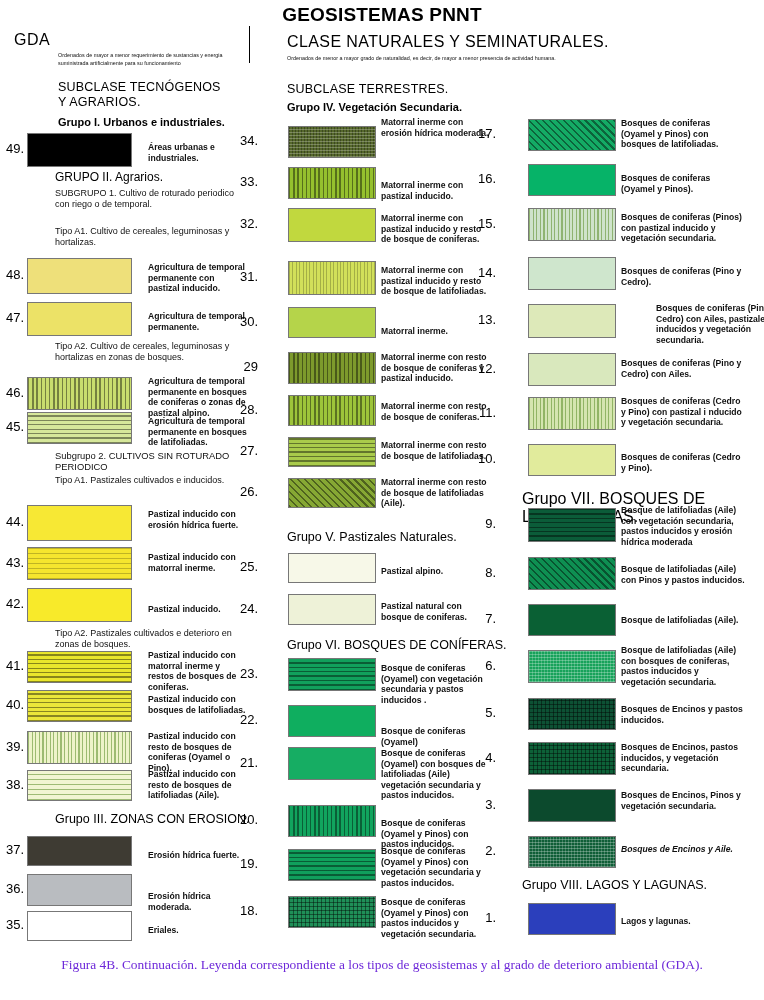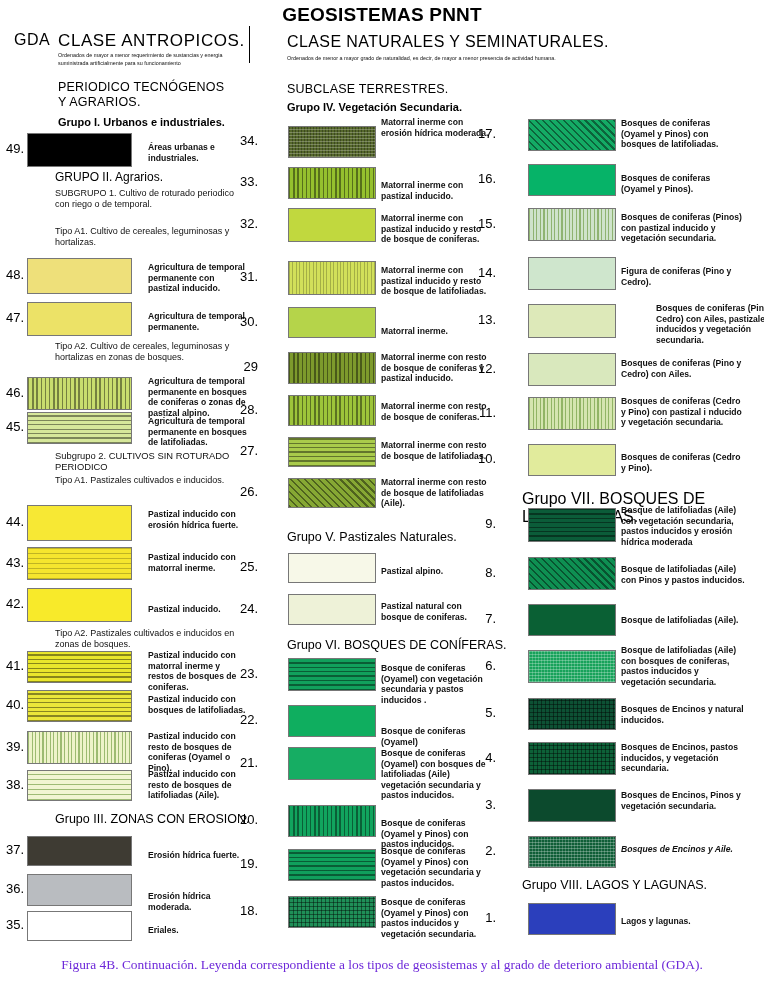--- a/index.html
+++ b/index.html
@@ -55,24 +55,23 @@
   }
 </style>
 </head>
 <body>
 
 <div class="page">
 
   <div class="main-title">GEOSISTEMAS PNNT</div>
 
   <div class="gda-label">GDA</div>
-  <div class="col-head head-left">CLASE  ANTROPICOS.</div>
   <div class="sub-note note-left">Ordenados de mayor a menor requerimiento de sustancias y energia suministrada artificialmente para su funcionamiento</div>
   <div class="subclass sc-left">
-    <div>PERIODICO TECNÓGENOS</div>
+    <div>SUBCLASE TECNÓGENOS</div>
     <div>Y AGRARIOS.</div>
   </div>
   <div class="grp" style="left:58px;top:116px;">Grupo I. Urbanos e industriales.</div>
 
   <div class="col-head head-right">CLASE  NATURALES Y SEMINATURALES.</div>
   <div class="sub-note note-right">Ordenados de menor a mayor grado de naturalidad, es decir, de mayor a menor presencia de actividad humana.</div>
   <div class="subclass sc-right">SUBCLASE TERRESTRES.</div>
   <div class="grp" style="left:287px;top:101px;text-align:center;">Grupo IV. Vegetación Secundaria.</div>
 
   <div class="divider" style="left:249px;top:26px;height:37px;"></div>
@@ -118,21 +117,21 @@
       <div class="row">
         <div class="num" style="left: -6px; top: 554.5px;">43.</div>
         <div class="sw" style="left: 27px; top: 547px; width: 105px; height: 33px; background: repeating-linear-gradient(0deg, rgba(0, 0, 0, 0.22) 0px, rgba(0, 0, 0, 0.22) 1px, transparent 1px, transparent 5px), rgb(245, 229, 46);"></div>
         <div class="txt b" style="left: 148px; width: 100px; top: 552px;">Pastizal inducido con matorral inerme.</div>
       </div>
       <div class="row">
         <div class="num" style="left: -6px; top: 596px;">42.</div>
         <div class="sw" style="left: 27px; top: 588px; width: 105px; height: 34px; background: rgb(248, 234, 42);"></div>
         <div class="txt b" style="left: 148px; width: 100px; top: 604px;">Pastizal inducido.</div>
       </div>
-      <div class="txt" style="left: 55px; top: 628px; width: 195px; font-size: 9px; line-height: 11px;">Tipo A2. Pastizales cultivados e inducidos  en zonas de bosques.</div>
+      <div class="txt" style="left: 55px; top: 628px; width: 195px; font-size: 9px; line-height: 11px;">Tipo A2. Pastizales cultivados e deterioro  en zonas de bosques.</div>
       <div class="row">
         <div class="num" style="left: -6px; top: 658px;">41.</div>
         <div class="sw" style="left: 27px; top: 651px; width: 105px; height: 32px; background: repeating-linear-gradient(0deg, rgba(0, 0, 0, 0.42) 0px, rgba(0, 0, 0, 0.42) 1.3px, transparent 1.3px, transparent 4.4px), rgb(233, 230, 44);"></div>
         <div class="txt b" style="left: 148px; width: 100px; top: 650px;">Pastizal inducido con matorral inerme y restos de bosques de coniferas.</div>
       </div>
       <div class="row">
         <div class="num" style="left: -6px; top: 697px;">40.</div>
         <div class="sw" style="left: 27px; top: 690px; width: 105px; height: 32px; background: repeating-linear-gradient(0deg, rgba(0, 0, 0, 0.42) 0px, rgba(0, 0, 0, 0.42) 1.3px, transparent 1.3px, transparent 4.4px), rgb(235, 230, 58);"></div>
         <div class="txt b" style="left: 148px; width: 100px; top: 694px;">Pastizal inducido con bosques de latifoliadas.</div>
       </div>
@@ -266,21 +265,21 @@
         <div class="txt b" style="left: 621px; width: 125px; top: 173px;">Bosques de coniferas (Oyamel y Pinos).</div>
       </div>
       <div class="row">
         <div class="num" style="left: 466px; top: 215.5px;">15.</div>
         <div class="sw" style="left: 528px; top: 208px; width: 88px; height: 33px; background: repeating-linear-gradient(90deg, rgba(90, 140, 40, 0.55) 0px, rgba(90, 140, 40, 0.55) 1.2px, transparent 1.2px, transparent 3.6px), rgb(207, 227, 203);"></div>
         <div class="txt b" style="left: 621px; width: 125px; top: 212px;">Bosques de coniferas (Pinos) con pastizal inducido y vegetación secundaria.</div>
       </div>
       <div class="row">
         <div class="num" style="left: 466px; top: 264.5px;">14.</div>
         <div class="sw" style="left: 528px; top: 257px; width: 88px; height: 33px; background: rgb(207, 230, 205);"></div>
-        <div class="txt b" style="left: 621px; width: 125px; top: 266px;">Figura de coniferas (Pino y Cedro).</div>
+        <div class="txt b" style="left: 621px; width: 125px; top: 266px;">Bosques de coniferas (Pino y Cedro).</div>
       </div>
       <div class="row">
         <div class="num" style="left: 466px; top: 312px;">13.</div>
         <div class="sw" style="left: 528px; top: 304px; width: 88px; height: 34px; background: rgb(221, 233, 185);"></div>
         <div class="txt b" style="left: 656px; width: 125px; top: 303px;">Bosques de coniferas (Pino y Cedro) con Ailes, pastizales inducidos y vegetación secundaria.</div>
       </div>
       <div class="row">
         <div class="num" style="left: 466px; top: 360.5px;">12.</div>
         <div class="sw" style="left: 528px; top: 353px; width: 88px; height: 33px; background: rgb(217, 232, 189);"></div>
         <div class="txt b" style="left: 621px; width: 125px; top: 358px;">Bosques de coniferas (Pino y Cedro) con Ailes.</div>
@@ -312,21 +311,21 @@
         <div class="txt b" style="left: 621px; width: 125px; top: 615px;">Bosque de latifoliadas (Aile).</div>
       </div>
       <div class="row">
         <div class="num" style="left: 466px; top: 657.5px;">6.</div>
         <div class="sw" style="left: 528px; top: 650px; width: 88px; height: 33px; background: repeating-linear-gradient(0deg, rgba(255, 255, 255, 0.28) 0px, rgba(255, 255, 255, 0.28) 1px, transparent 1px, transparent 3px), repeating-linear-gradient(90deg, rgba(255, 255, 255, 0.2) 0px, rgba(255, 255, 255, 0.2) 1px, transparent 1px, transparent 3px), rgb(23, 162, 90);"></div>
         <div class="txt b" style="left: 621px; width: 125px; top: 645px;">Bosque de latifoliadas (Aile) con bosques de coniferas, pastos inducidos y vegetación secundaria.</div>
       </div>
       <div class="row">
         <div class="num" style="left: 466px; top: 705px;">5.</div>
         <div class="sw" style="left: 528px; top: 698px; width: 88px; height: 32px; background: repeating-linear-gradient(0deg, rgba(0, 0, 0, 0.42) 0px, rgba(0, 0, 0, 0.42) 1.1px, transparent 1.1px, transparent 4px), repeating-linear-gradient(90deg, rgba(0, 0, 0, 0.42) 0px, rgba(0, 0, 0, 0.42) 1.1px, transparent 1.1px, transparent 4px), rgb(13, 81, 52);"></div>
-        <div class="txt b" style="left: 621px; width: 125px; top: 704px;">Bosques de Encinos y natural inducidos.</div>
+        <div class="txt b" style="left: 621px; width: 125px; top: 704px;">Bosques de Encinos y pastos inducidos.</div>
       </div>
       <div class="row">
         <div class="num" style="left: 466px; top: 749.5px;">4.</div>
         <div class="sw" style="left: 528px; top: 742px; width: 88px; height: 33px; background: repeating-linear-gradient(0deg, rgba(0, 0, 0, 0.42) 0px, rgba(0, 0, 0, 0.42) 1.1px, transparent 1.1px, transparent 4px), repeating-linear-gradient(90deg, rgba(0, 0, 0, 0.42) 0px, rgba(0, 0, 0, 0.42) 1.1px, transparent 1.1px, transparent 4px), rgb(13, 97, 56);"></div>
         <div class="txt b" style="left: 621px; width: 125px; top: 742px;">Bosques de Encinos, pastos inducidos, y vegetación secundaria.</div>
       </div>
       <div class="row">
         <div class="num" style="left: 466px; top: 796.5px;">3.</div>
         <div class="sw" style="left: 528px; top: 789px; width: 88px; height: 33px; background: rgb(12, 74, 45);"></div>
         <div class="txt b" style="left: 621px; width: 125px; top: 790px;">Bosques de Encinos, Pinos y vegetación secundaria.</div>

